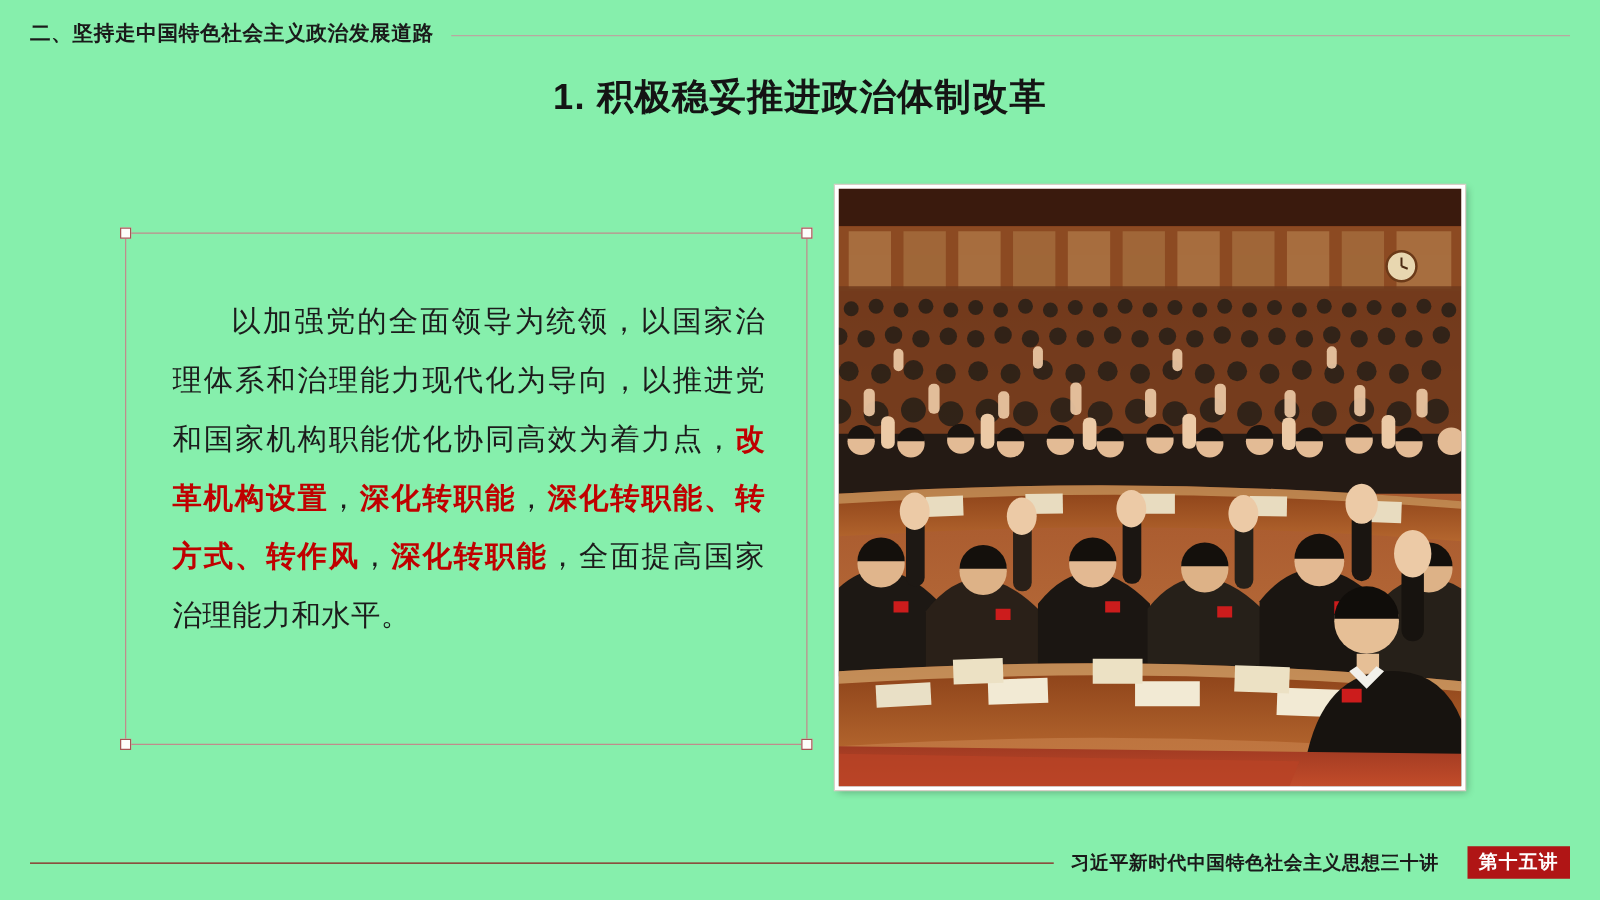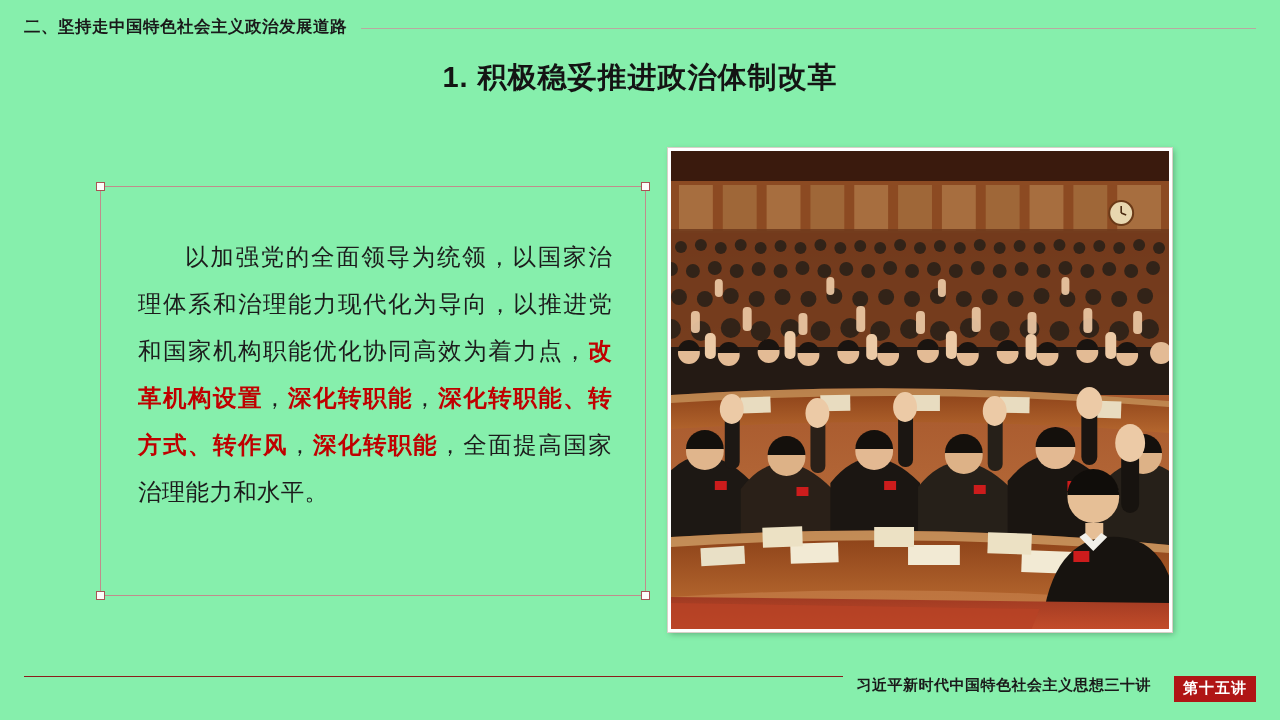--- a/index.html
+++ b/index.html
@@ -101,21 +101,21 @@
     background: #5a2a18;
   }
   .photo svg { display: block; width: 100%; height: 100%; }
 
   
   .footer {
     position: absolute;
     left: 24px; right: 24px; bottom: 16px;
     height: 28px;
     display: flex;
-    align-items: flex-start;
+    align-items: center;
   }
   .footer-rule {
     flex: 1 1 auto;
     height: 1px;
     background: #8c1b1b;
     margin-right: 14px;
   }
   .footer-text {
     font-size: 15px;
     font-weight: bold;

